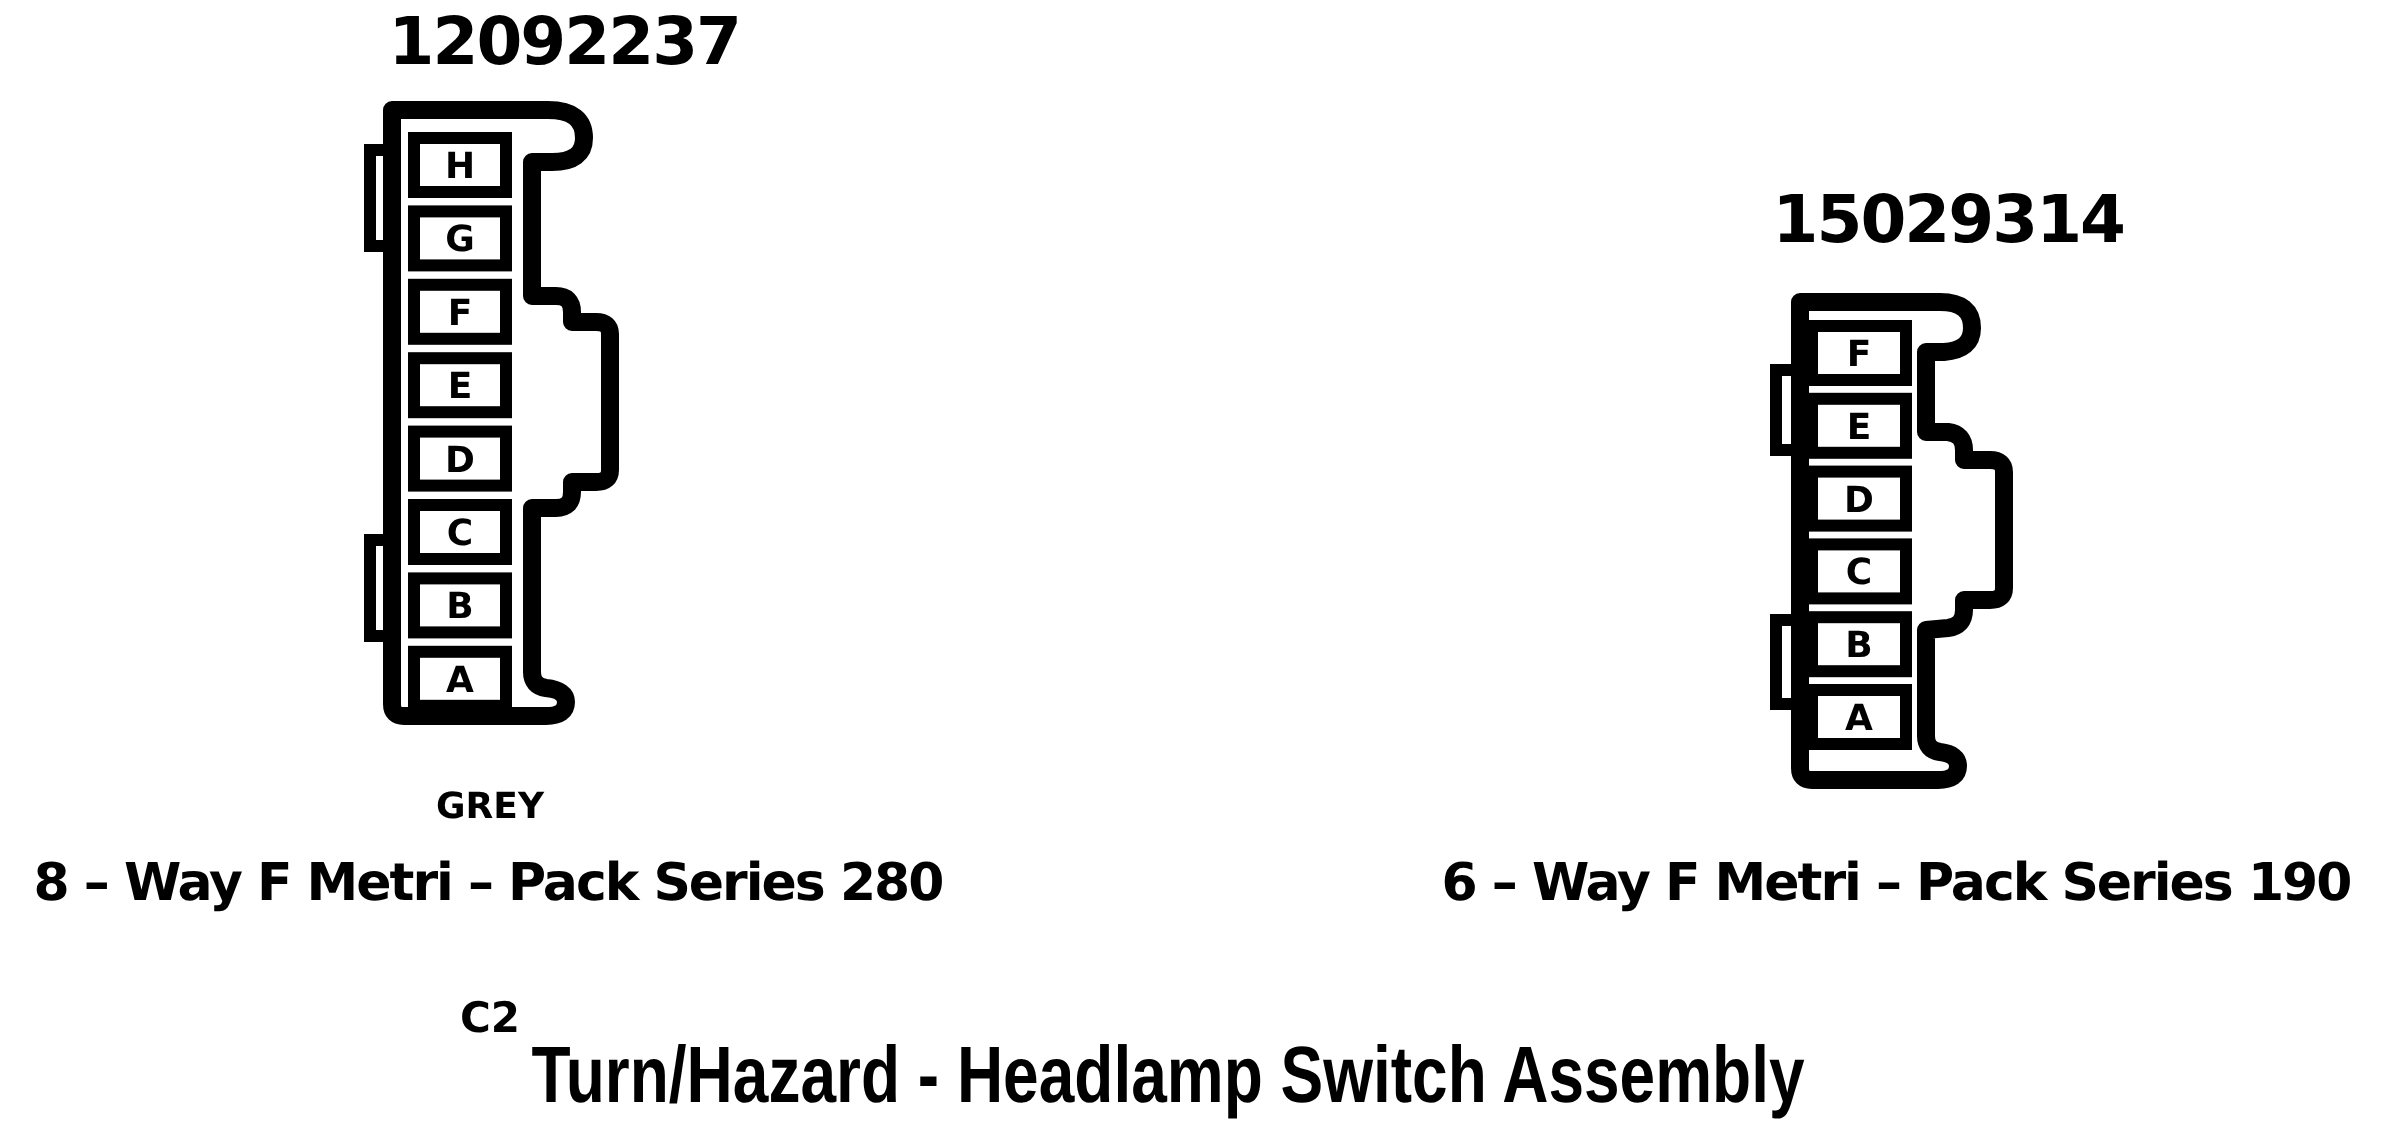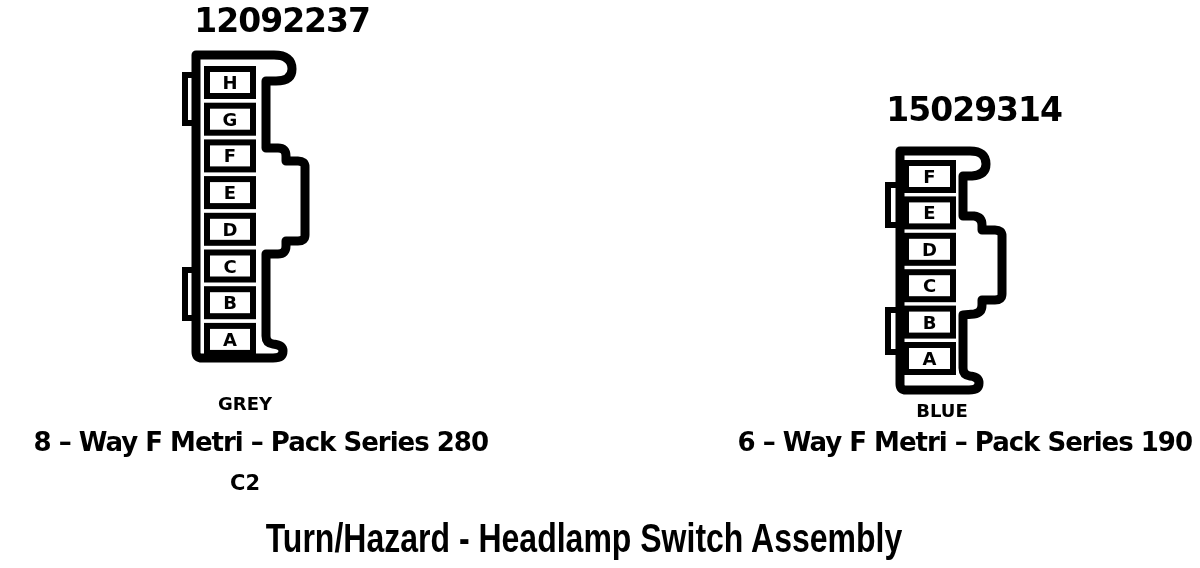--- a/index.html
+++ b/index.html
@@ -28,28 +28,29 @@
     font-family:"DejaVu Sans", sans-serif; font-weight:bold; font-size:18px;
     fill:var(--ink); text-anchor:middle;
   }
   .color-label {
     position:absolute; text-align:center; font-weight:bold; font-size:18px;
     letter-spacing:0px; color:var(--ink);
   }
   .color-left  { left:120px; top:393px; width:250px; }
   .color-right { left:822px; top:400px; width:240px; }
   .series-label {
-    position:absolute; text-align:right; font-weight:bold; font-size:26px;
+    position:absolute; text-align:center; font-weight:bold; font-size:26px;
     letter-spacing:-1px; white-space:nowrap; color:var(--ink);
   }
   .series-left  { left:0px;   top:427px; width:488px; }
   .series-right { left:704px; top:427px; width:488px; }
   .ref-label {
     position:absolute; text-align:center; font-weight:bold; font-size:21px;
     color:var(--ink);
+    margin-top:26px;
   }
   .ref-left  { left:120px; top:471px; width:250px; }
   .ref-right { left:822px; top:471px; width:240px; }
   .figure-title {
     position:absolute; left:0px; top:516px; width:1168px; text-align:center;
     font-family:"Liberation Sans", sans-serif; font-weight:bold; font-size:40px;
     color:var(--ink); transform:scaleX(0.8); transform-origin:center;
     white-space:nowrap;
   }
 </style>
@@ -113,18 +114,17 @@
         <text x="51.5" y="112.8" class="pin-letter">D</text>
         <rect x="28" y="129.2" width="47" height="27" class="pin-box"></rect>
         <text x="51.5" y="149.2" class="pin-letter">C</text>
         <rect x="28" y="165.6" width="47" height="27" class="pin-box"></rect>
         <text x="51.5" y="185.6" class="pin-letter">B</text>
         <rect x="28" y="202" width="47" height="27" class="pin-box"></rect>
         <text x="51.5" y="222" class="pin-letter">A</text>
       </g>
   </svg>
 
-  <div class="color-label color-right">BLUE</div>
   <div class="series-label series-right">6 – Way F Metri – Pack Series 190</div>
 
   <div class="figure-title">Turn/Hazard - Headlamp Switch Assembly</div>
 
 </div>
 
 </body></html>

